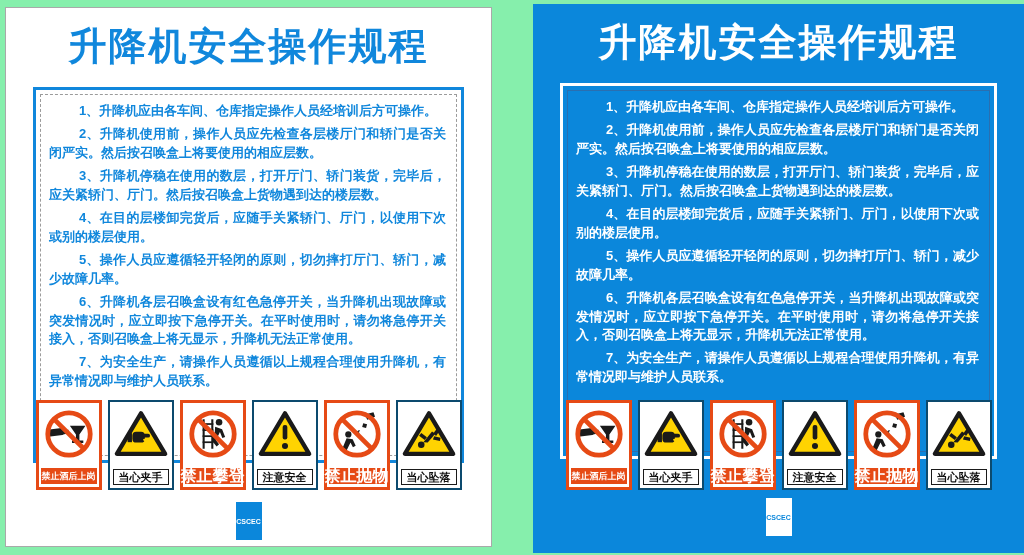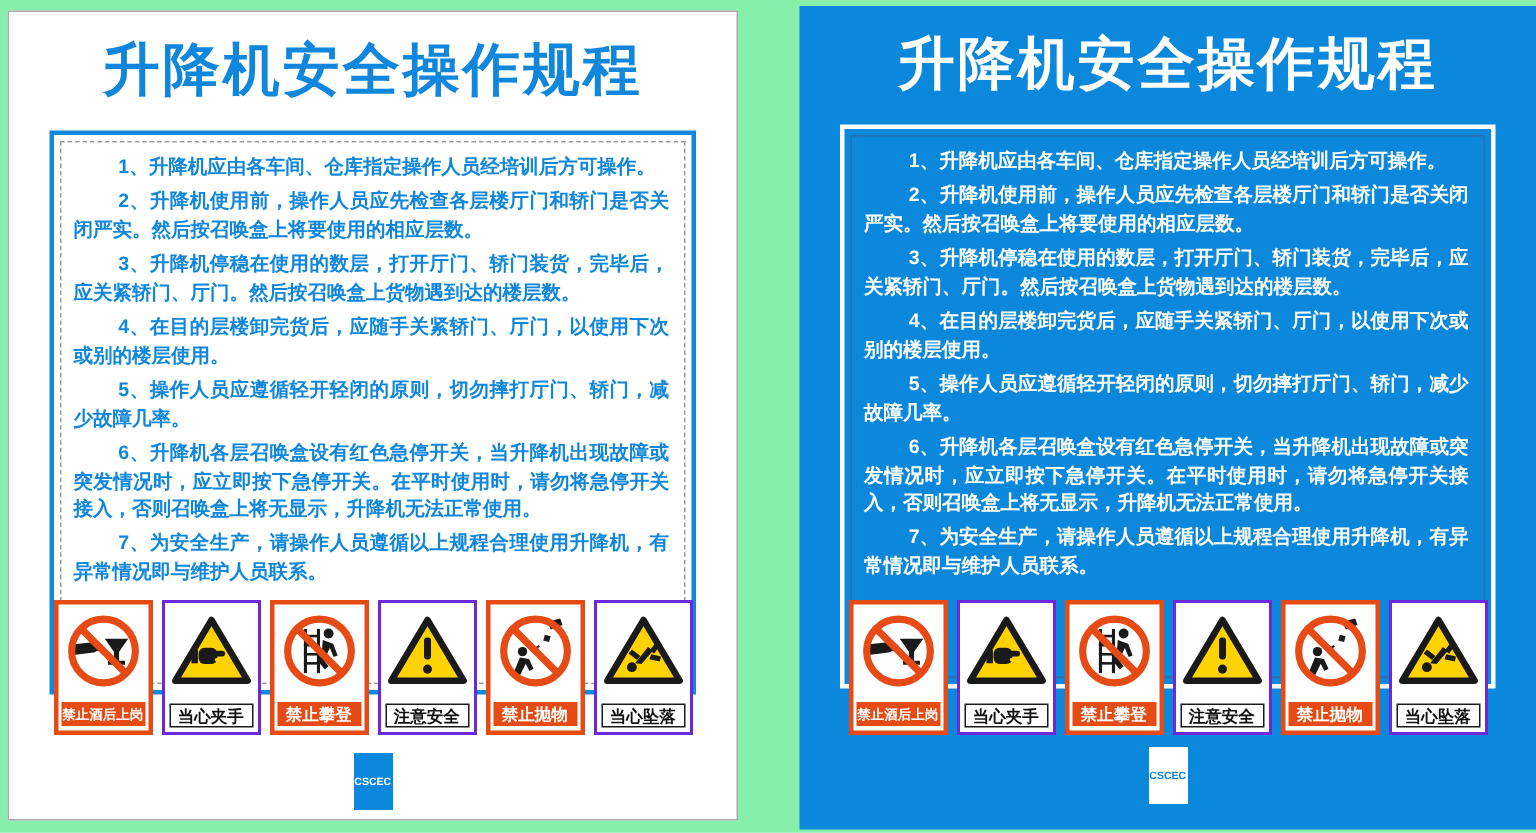--- a/index.html
+++ b/index.html
@@ -67,33 +67,33 @@
     position:absolute; top:392px; left:0; right:0;
     display:flex; justify-content:center; gap:6px;
   }
   .inverse .signs { top:396px; }
   .sign {
     width:66px; height:90px;
     background:#ffffff;
     display:flex; flex-direction:column; align-items:center;
   }
   .sign.prohib { border:3px solid #e64a15; padding:2px; }
-  .sign.warn   { border:2px solid #6d28d9; padding:2px; }
+  .sign.warn   { border:2px solid #0c4a6e; padding:2px; }
   .sign-icon { display:block; }
   .prohib .sign-icon { width:52px; height:52px; margin-top:3px; }
   .warn   .sign-icon { width:56px; height:50px; margin-top:5px; }
   .sign-label {
     margin-top:auto; margin-bottom:1px;
     display:flex; align-items:center; justify-content:center;
     font-weight:bold; white-space:nowrap;
   }
   .prohib .sign-label {
     width:56px; height:16px;
     background:#e64a15; color:#ffffff;
-    font-size:11px;
+    font-size:16px;
   }
   .sign.s1 .sign-label { font-size:9px; }
   .warn .sign-label {
     width:56px; height:16px;
     border:1.5px solid #1a1a1a;
     color:#111111;
     font-size:11px;
   }
 
   

